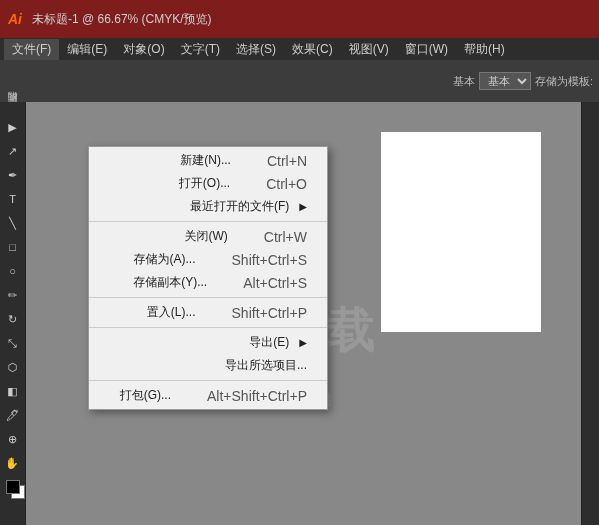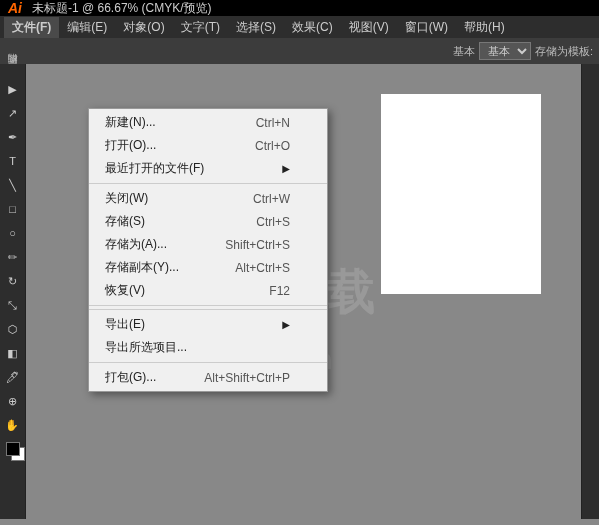--- a/index.html
+++ b/index.html
@@ -8,22 +8,22 @@
       height: 525px;
       background: #888;
       font-family: 'Microsoft YaHei', SimSun, sans-serif;
       font-size: 13px;
       overflow: hidden;
       position: relative;
     }
 
     
     .title-bar {
-      height: 16px;
-      background: #000000;
+      height: 38px;
+      background: #7f1d1d;
       display: flex;
       align-items: center;
       padding: 0 8px;
       color: #ccc;
       font-size: 12px;
     }
     .title-bar-logo {
       color: #ff6600;
       font-weight: bold;
       font-size: 14px;
@@ -41,21 +41,20 @@
       color: #ccc;
       font-size: 12px;
     }
     .menu-bar-item {
       padding: 2px 8px;
       cursor: pointer;
       white-space: nowrap;
     }
     .menu-bar-item:hover, .menu-bar-item.active {
       background: #555;
-      font-weight: bold;
     }
     .menu-bar-item.active {
       background: #4a4a4a;
     }
 
     
     .main-area {
       display: flex;
       height: calc(525px - 70px);
     }
@@ -124,36 +123,36 @@
       background: #f0f0f0;
       border: 1px solid #999;
       box-shadow: 3px 3px 8px rgba(0,0,0,0.4);
       min-width: 240px;
       padding: 2px 0;
     }
 
     .menu-item {
       display: flex;
       align-items: center;
-      justify-content: space-between;
-      padding: 3px 37px 3px 16px;
+      justify-content: flex-end;
+      padding: 3px 20px 3px 16px;
       cursor: pointer;
       color: #222;
       font-size: 12px;
       white-space: nowrap;
     }
     .menu-separator {
       height: 1px;
       background: #ccc;
       margin: 3px 0;
     }
     .menu-item-shortcut {
       color: #555;
-      font-size: 12px;
-      margin-left: 20px;
+      font-size: 14px;
+      margin-left: 36px;
     }
     .menu-item-arrow {
       font-size: 10px;
       margin-left: 10px;
     }
 
     
     .panel-label {
       position: absolute;
       top: 8px;
@@ -165,21 +164,21 @@
 
     
     .right-panel {
       width: 18px;
       background: #2d2d2d;
       border-left: 1px solid #222;
     }
 
     
     .top-toolbar {
-      height: 26px;
+      height: 42px;
       background: #3c3c3c;
       display: flex;
       align-items: center;
       padding: 0 6px;
       color: #ccc;
       font-size: 11px;
       gap: 4px;
     }
     .toolbar-select {
       background: #555;
@@ -269,38 +268,34 @@
           <span class="menu-item-arrow">▶</span>
         </div>
 
         <div class="menu-separator"></div>
 
         <div class="menu-item">
           <span>关闭(W)</span>
           <span class="menu-item-shortcut">Ctrl+W</span>
         </div>
         <div class="menu-item">
-          <span>存储(S)</span>
-          <span class="menu-item-shortcut">Ctrl+S</span>
-        </div>
-        <div class="menu-item">
           <span>存储为(A)...</span>
           <span class="menu-item-shortcut">Shift+Ctrl+S</span>
         </div>
         <div class="menu-item">
           <span>存储副本(Y)...</span>
           <span class="menu-item-shortcut">Alt+Ctrl+S</span>
         </div>
-        <div class="menu-item">
-          <span>恢复(V)</span>
-          <span class="menu-item-shortcut">F12</span>
-        </div>
 
         <div class="menu-separator"></div>
 
+        <div class="menu-item">
+          <span>置入(L)...</span>
+          <span class="menu-item-shortcut">Shift+Ctrl+P</span>
+        </div>
 
         <div class="menu-separator"></div>
 
         <div class="menu-item">
           <span>导出(E)</span>
           <span class="menu-item-arrow">▶</span>
         </div>
         <div class="menu-item">
           <span>导出所选项目...</span>
         </div>

